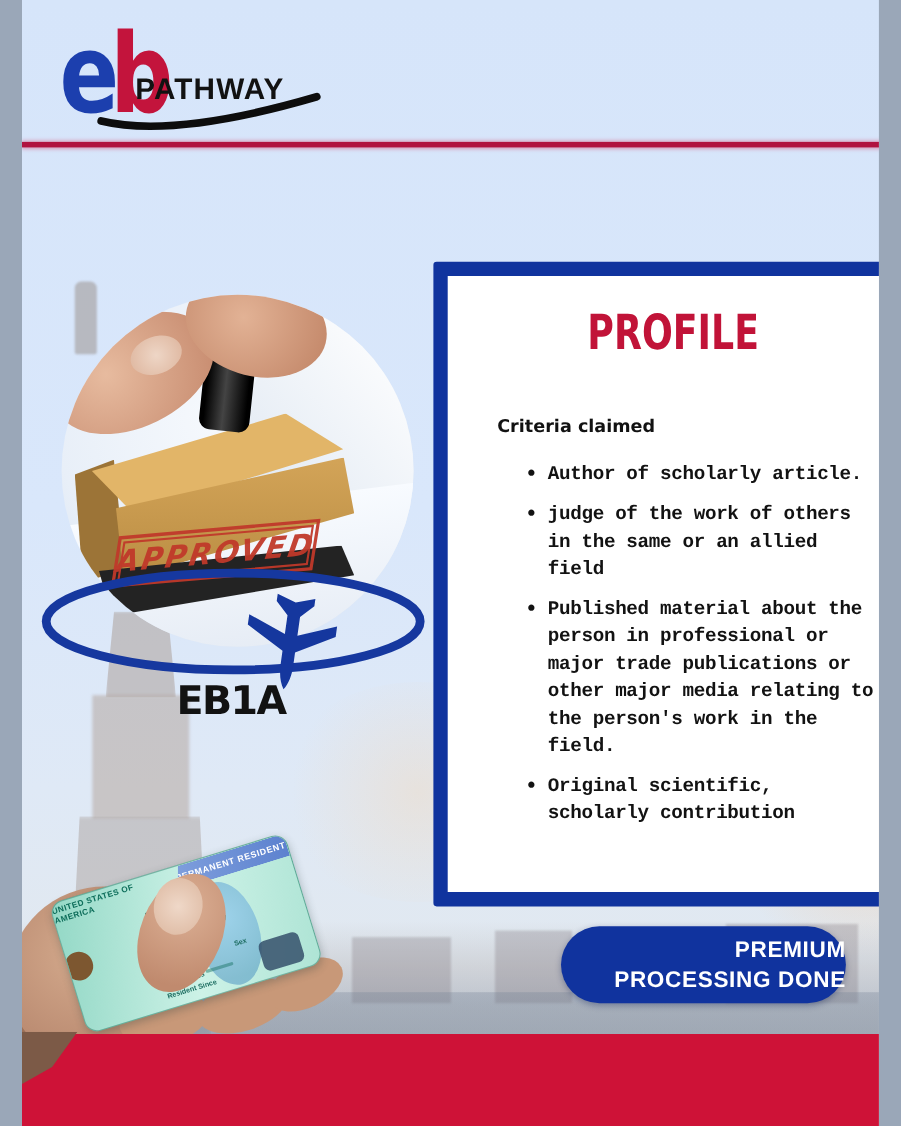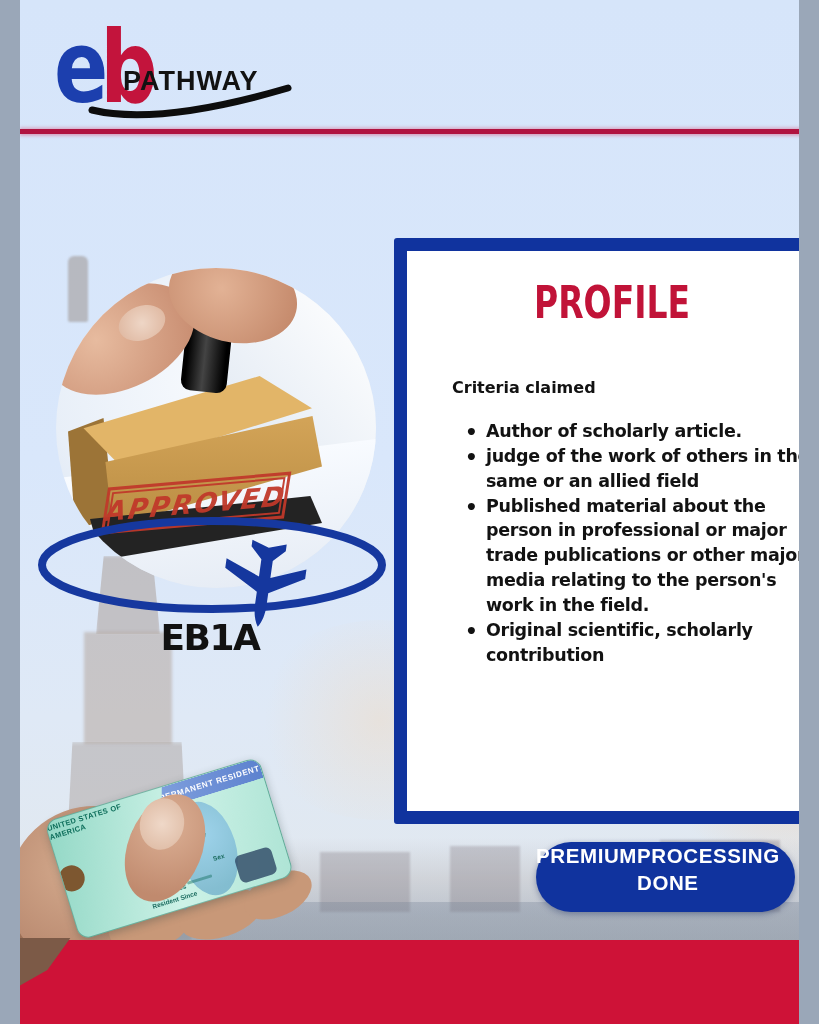--- a/index.html
+++ b/index.html
@@ -78,26 +78,26 @@
 
   
   .card{left:374px;top:238px;width:432px;height:586px;box-sizing:border-box;
         background:#fff;border:13px solid #10339e;border-radius:3px;
         padding:14px 16px 0 48px;font-family:"DejaVu Sans",sans-serif;}
   .card-title{margin:12px 0 0 -28px;text-align:center;color:#c11338;font-weight:bold;
               font-size:44px;transform:scaleX(.75);letter-spacing:0;}
   .card-sub{margin:50px 0 0 -3px;color:#121212;font-size:16px;font-weight:bold;}
   .bullets{margin:22px 0 0 16px;padding:0;list-style:none;width:345px;
            color:#121212;font-weight:bold;font-size:17.5px;letter-spacing:-.3px;line-height:1.42;}
-  .bullets li{position:relative;padding-left:15px;margin:0;}
+  .bullets li{position:relative;padding-left:15px;margin:12px;font-family:Liberation Mono, monospace;}
   .bullets li::before{content:"\2022";position:absolute;left:-6px;top:-1px;font-size:20px;}
 
   
-  .cta{left:516px;top:842px;width:259px;height:70px;border-radius:35px;background:#10339e;
-       display:flex;flex-direction:row;align-items:flex-start;justify-content:center;
+  .cta{left:490px;top:842px;width:259px;height:70px;border-radius:35px;background:#10339e;
+       display:flex;flex-direction:column;align-items:flex-end;justify-content:center;
        color:#fff;font-weight:bold;font-size:20.5px;letter-spacing:.6px;line-height:27px;
        box-shadow:0 2px 6px rgba(10,25,80,.35);cursor:pointer;border:none;}
 
   
   .palm{left:-12px;top:806px;width:172px;height:168px;border-radius:50%;transform:rotate(-10deg);
         background:radial-gradient(circle at 40% 35%,#d3a98c,#b4836a 75%);}
   .forearm{left:-48px;top:876px;width:150px;height:200px;border-radius:44px;transform:rotate(38deg);
            background:linear-gradient(110deg,#a87a5f,#7e5743);}
   .fingr{border-radius:50%;background:#c89878;}
   .f1{left:88px;top:903px;width:82px;height:46px;transform:rotate(-12deg);}

